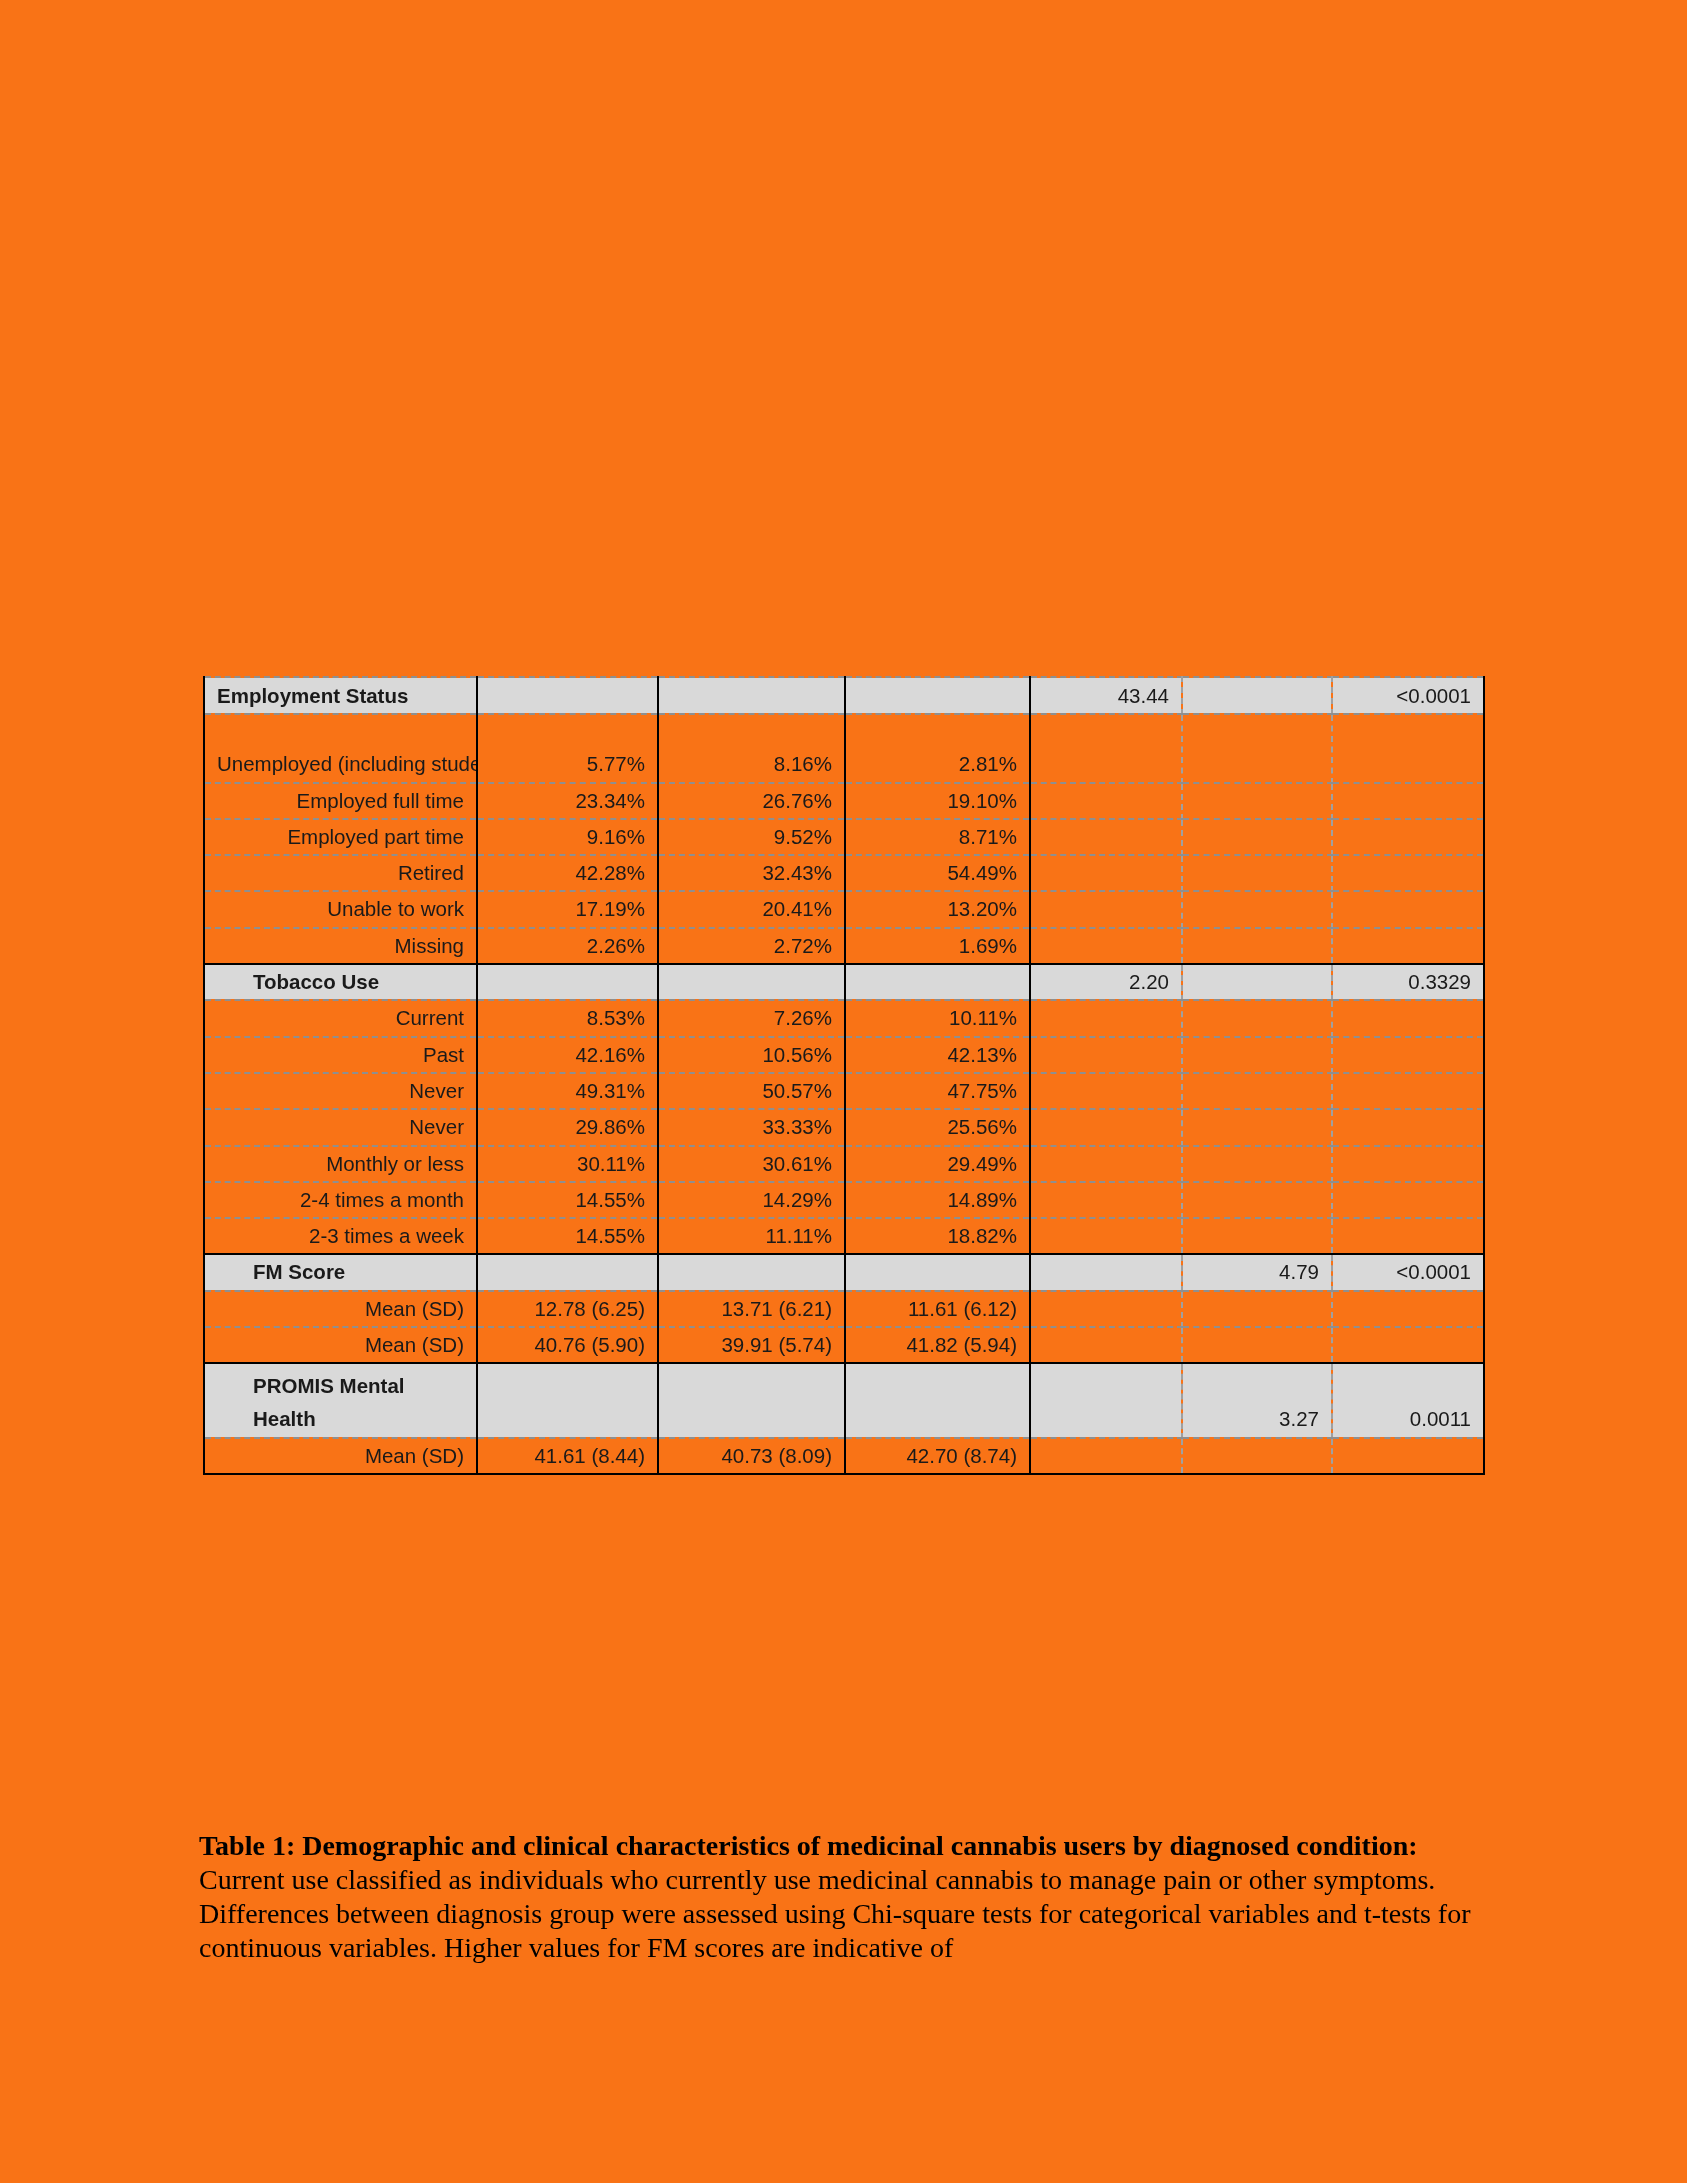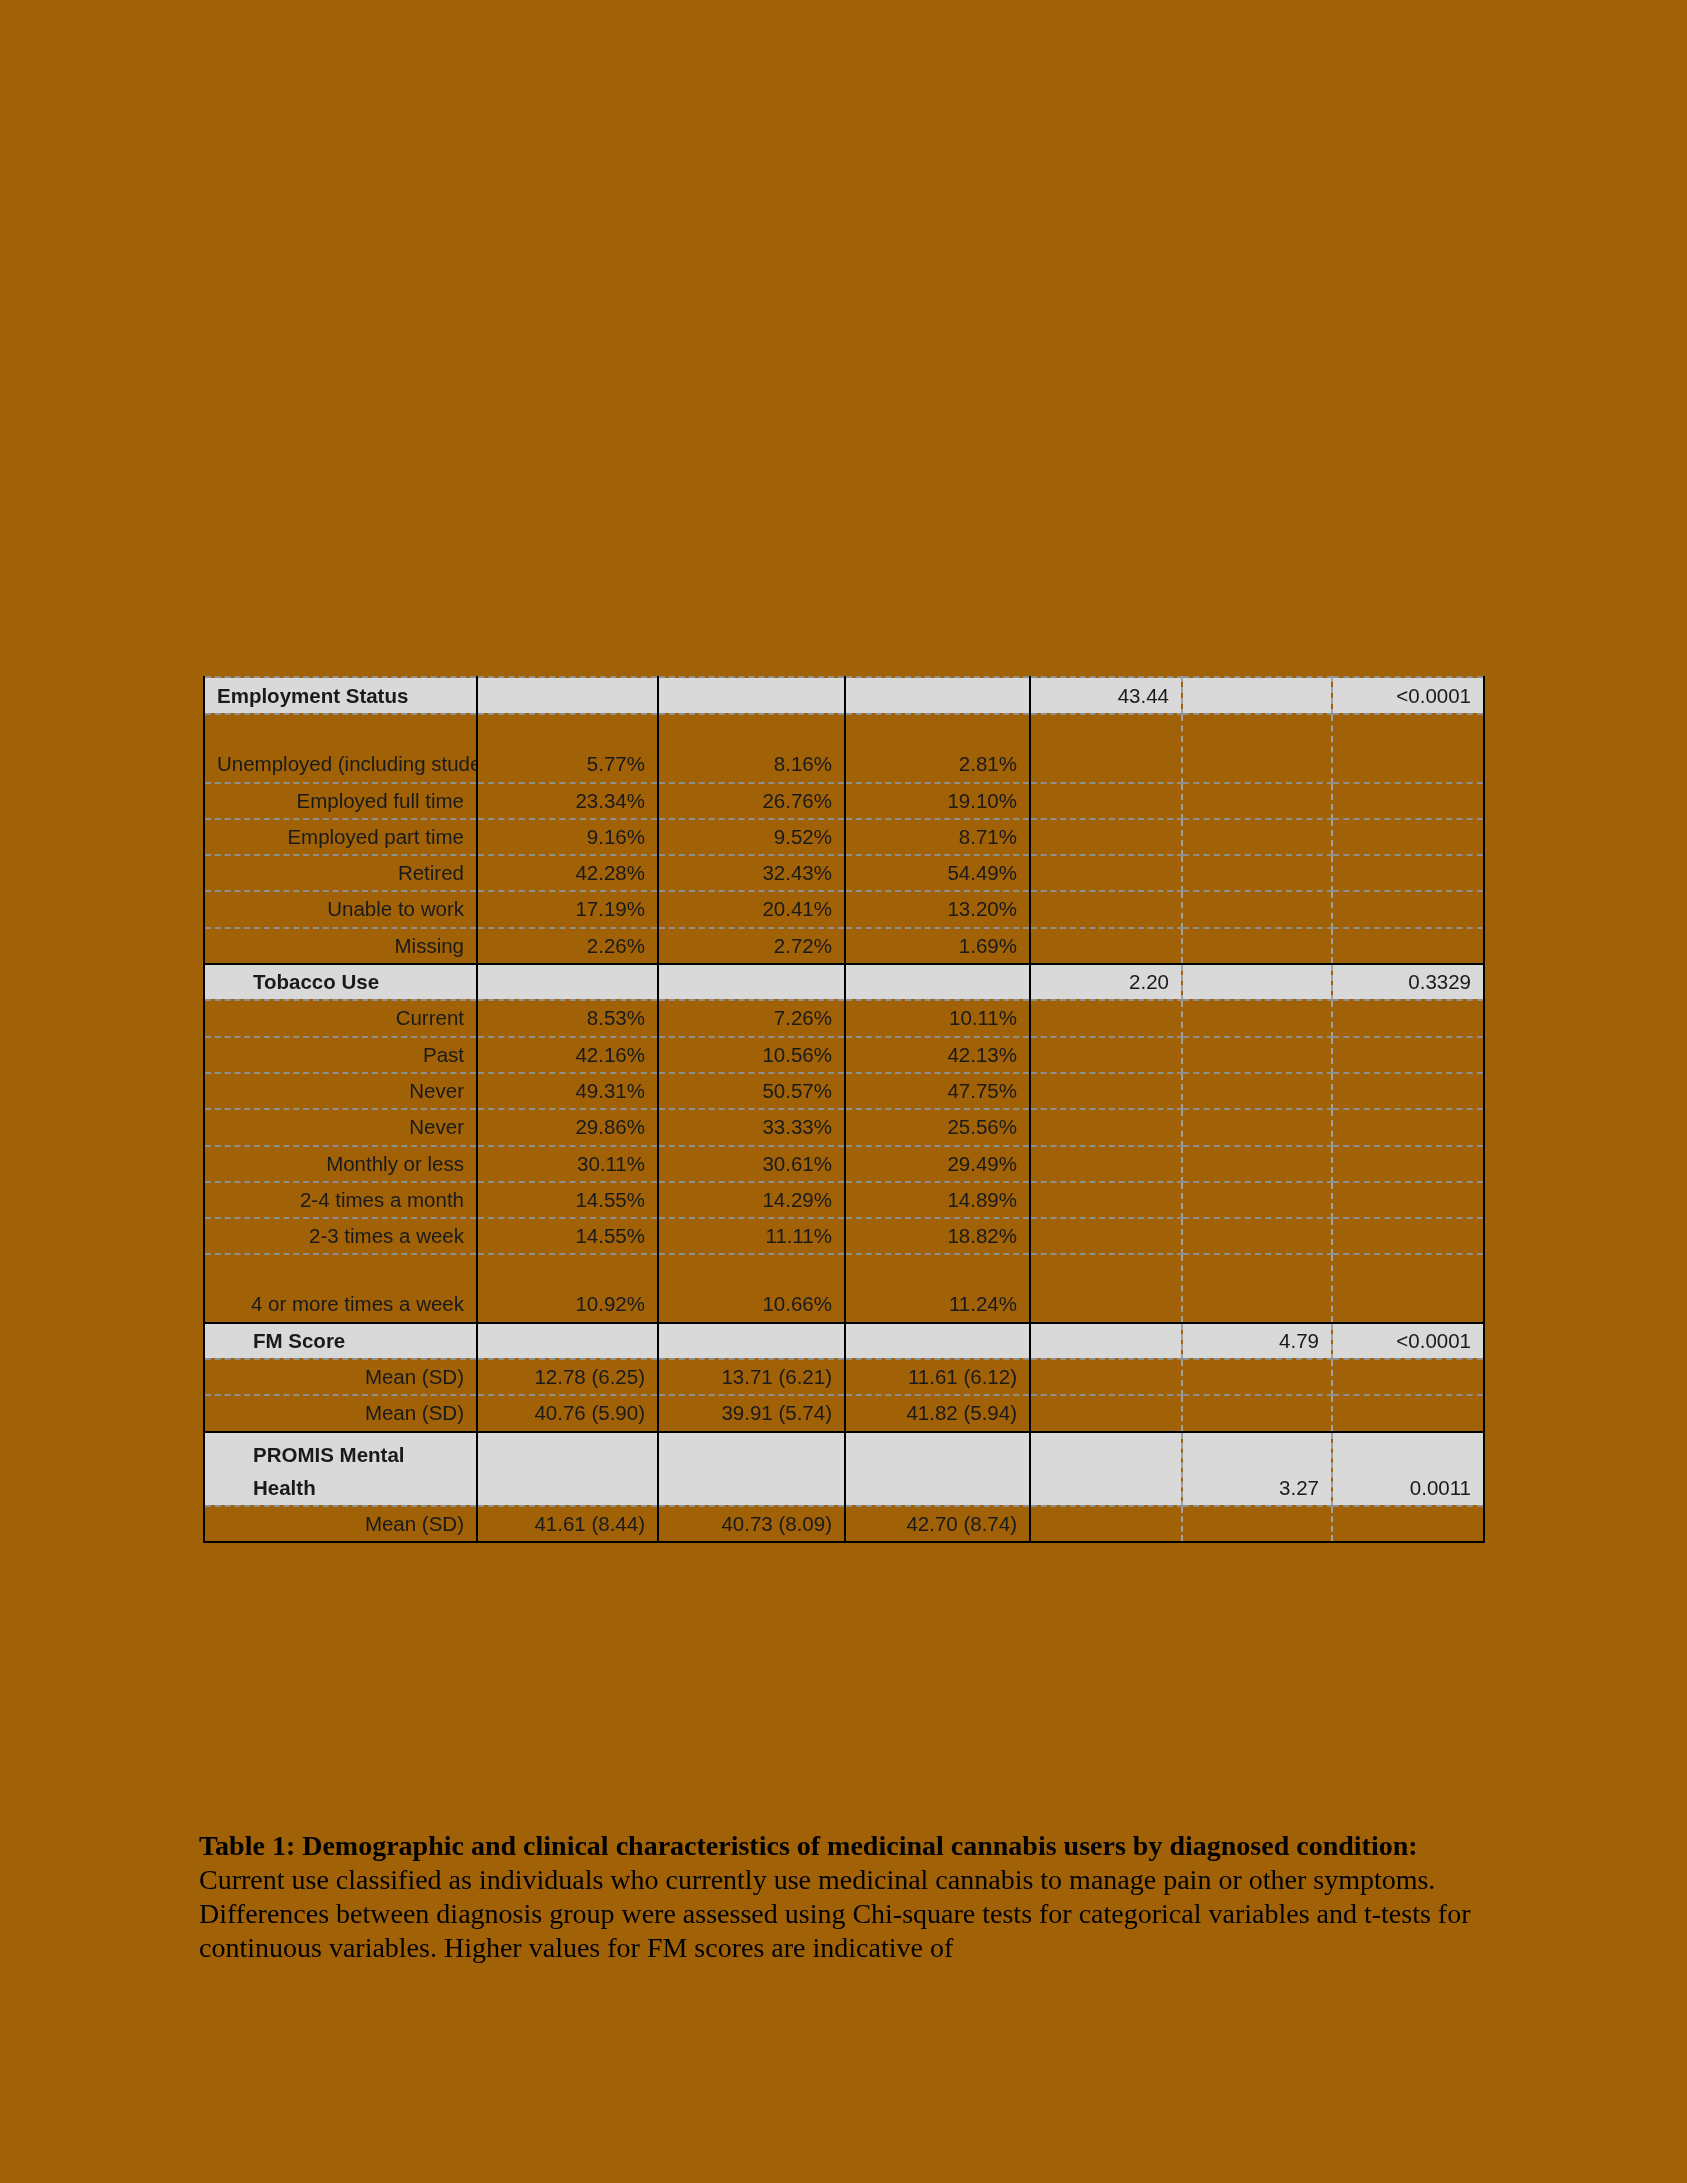--- a/index.html
+++ b/index.html
@@ -1,17 +1,17 @@
 <!DOCTYPE html>
 <html style="font-size:10.6px"><head>
 <meta charset="utf-8">
 <style>
   html, body { margin: 0; padding: 0; background: #ffffff; }
   body { width: 1687px; height: 2183px; position: relative; overflow: hidden; }
-  .page { position: absolute; left: 0; top: 0; width: 1687px; height: 2183px; background: #a16207; }
+  .page { position: absolute; left: 0; top: 0; width: 1687px; height: 2183px; background: #f97316; }
 
   table.data {
     position: absolute;
     left: 203px; top: 676px;
     width: 1280px;
     border-collapse: collapse;
     table-layout: fixed;
     font-family: "Liberation Sans", sans-serif;
     font-size: 20.5px;
     color: #1a1a1a;
@@ -214,29 +214,20 @@
       </tr>
       <tr class="h51">
         <td class="c0">2-3 times a week</td>
         <td class="c1">14.55%</td>
         <td class="c2">11.11%</td>
         <td class="c3">18.82%</td>
         <td class="c4"></td>
           <td class="c5"></td>
           <td class="c6"></td>
       </tr>
-      <tr class="h102">
-        <td class="c0 wrap">4 or more times a week</td>
-        <td class="c1">10.92%</td>
-        <td class="c2">10.66%</td>
-        <td class="c3">11.24%</td>
-        <td class="c4"></td>
-          <td class="c5"></td>
-          <td class="c6"></td>
-      </tr>
 
       <tr class="grp sep h51">
         <td class="c0">FM Score</td>
         <td class="c1"></td>
         <td class="c2"></td>
         <td class="c3"></td>
         <td class="c4"></td>
         <td class="c5">4.79</td>
         <td class="c6 bold">&lt;0.0001</td>
       </tr>

